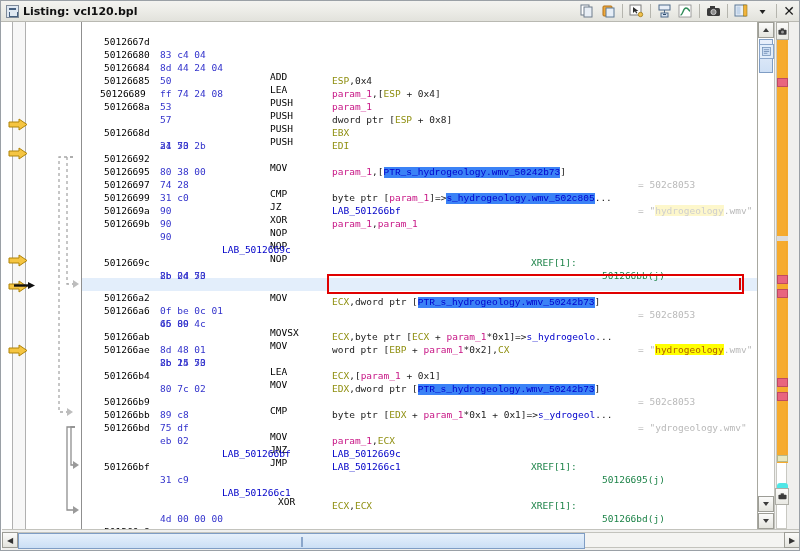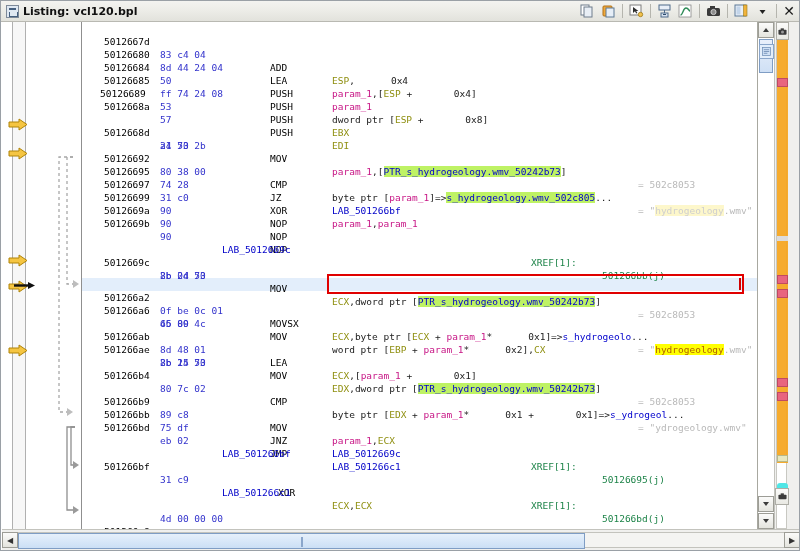--- a/index.html
+++ b/index.html
@@ -96,33 +96,33 @@
   #code {
     position: absolute; left: 0; top: 0;
     font-family: "DejaVu Sans Mono", monospace;
     font-size: 9.5px;
     line-height: 13px;
     white-space: pre;
   }
   .ln { position: relative; height: 13px; }
   .addr  { position:absolute; color: #000000; }
   .bytes { position:absolute; color: #3333cc; }
-  .mnem  { position:absolute; color: #000000; }
+  .mnem  { position:absolute; color: #000000; margin-top: 9px; }
   .ops   { position:absolute; }
   .lbl   { position:absolute; color: #0000c8; font-weight: normal; }
   .xref  { position:absolute; color: #1e8449; margin-left: 9px; }
   .xrefv { position:absolute; color: #1e8449; }
   .eqc   { position:absolute; color: #b9b9b9; }
 
   .reg   { color: #8f8f10; }
   .par   { color: #c71585; }
   .sym   { color: #0000cc; }
   .punct { color: #222222; }
-  .num   { color: #222222; margin-left: 36px; }
-  .hl    { background: #bef264; }
+  .num   { color: #222222; }
+  .hl    { background: #3b82f6; font-family: Liberation Mono, monospace; }
   .hlstr { background: #fdf7cb; color:#cfcfcf; }
   .yhl   { background: #ffff00; color: #b06000; }
 
   .row-sel { position:absolute; left:0; width:676px; height:13px;
              background: #e3eefb; }
 
   #redbox {
     position: absolute;
     border: 2px solid #e00000;
     background: transparent;

